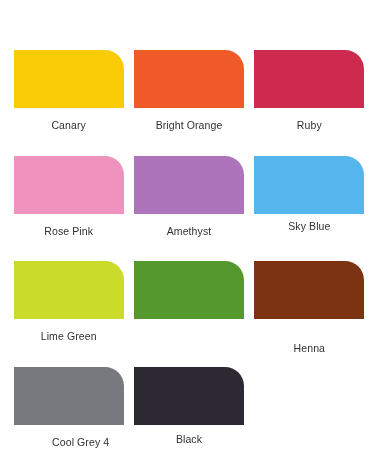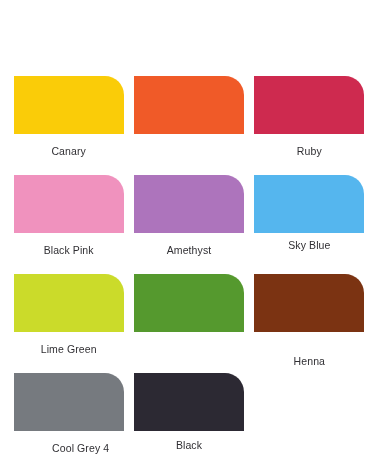--- a/index.html
+++ b/index.html
@@ -14,21 +14,21 @@
     overflow: hidden;
   }
 
   #swatch-grid {
     position: absolute;
     left: 0;
     top: 0;
     width: 378px;
     height: 472px;
     box-sizing: border-box;
-    padding: 76px 13px 0 13px;
+    padding: 50px 13px 0 13px;
     display: grid;
     grid-template-columns: repeat(3, 1fr);
     grid-template-rows: repeat(4, 1fr);
     column-gap: 9px;
     row-gap: 0px;
     align-content: start;
   }
 
   .swatch-cell {
     display: flex;
@@ -60,28 +60,29 @@
 </head>
 <body style="background: rgb(255, 255, 255);">
 
 <div id="swatch-grid">
     <div class="swatch-cell">
       <div class="swatch-chip" style="background: rgb(250, 204, 8);"></div>
       <div class="swatch-label" style="color: rgb(48, 47, 51);">Canary</div>
     </div>
     <div class="swatch-cell">
       <div class="swatch-chip" style="background: rgb(240, 90, 40);"></div>
+      <div class="swatch-label" style="color: rgb(48, 47, 51);">Bright Orange</div>
     </div>
     <div class="swatch-cell">
       <div class="swatch-chip" style="background: rgb(206, 42, 79);"></div>
       <div class="swatch-label" style="color: rgb(48, 47, 51);">Ruby</div>
     </div>
     <div class="swatch-cell">
       <div class="swatch-chip" style="background: rgb(240, 146, 190);"></div>
-      <div class="swatch-label" style="color: rgb(48, 47, 51);">Black Pink</div>
+      <div class="swatch-label" style="color: rgb(48, 47, 51);">Rose Pink</div>
     </div>
     <div class="swatch-cell">
       <div class="swatch-chip" style="background: rgb(173, 116, 188);"></div>
       <div class="swatch-label" style="color: rgb(48, 47, 51);">Amethyst</div>
     </div>
     <div class="swatch-cell">
       <div class="swatch-chip" style="background: rgb(85, 182, 238);"></div>
       <div class="swatch-label" style="color: rgb(48, 47, 51); margin-top: 6px;">Sky Blue</div>
     </div>
     <div class="swatch-cell">

